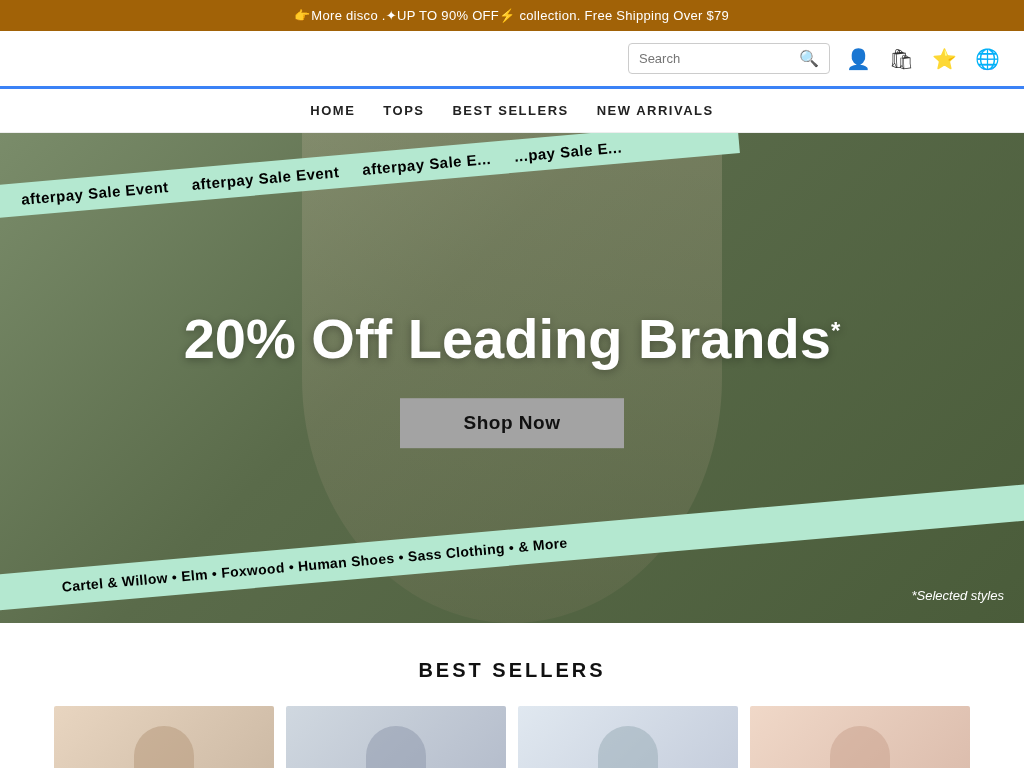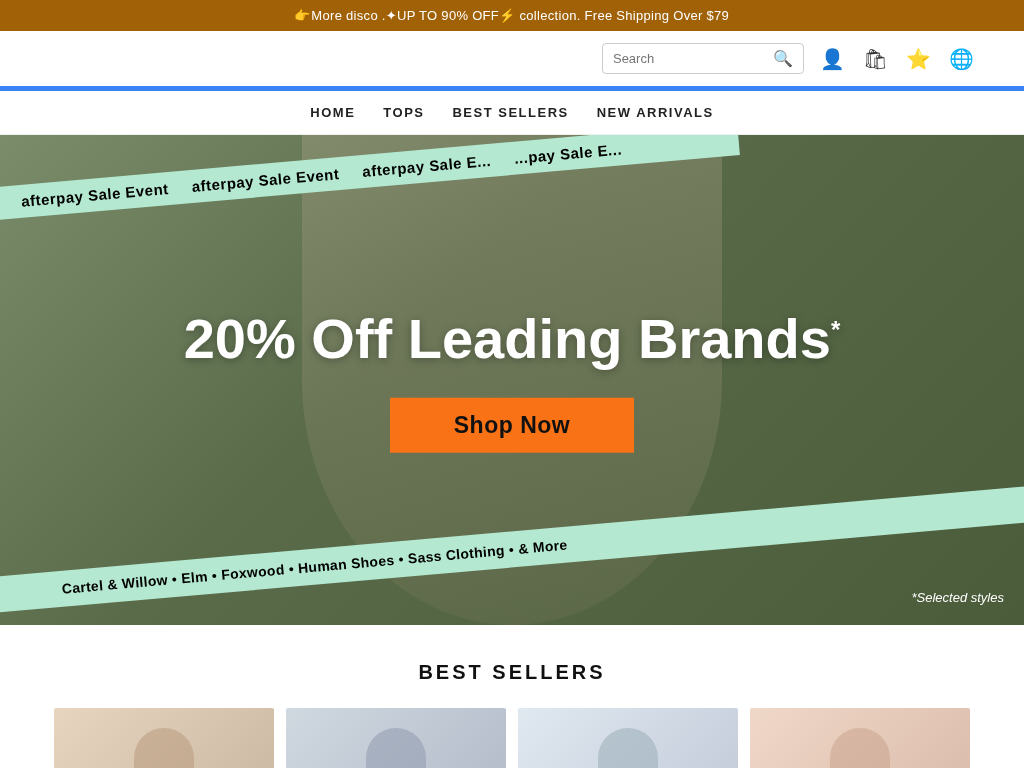--- a/index.html
+++ b/index.html
@@ -14,23 +14,23 @@
       font-size: 13px;
       letter-spacing: 0.3px;
     }
     .announcement-bar span { margin: 0 4px; }
 
     
     .header {
       display: flex;
       align-items: center;
       justify-content: flex-end;
-      padding: 12px 50px;
+      padding: 12px 24px;
       background: #fff;
-      border-bottom: 5px solid #3b82f6;
+      border-bottom: 3px solid #3b82f6;
     }
     .header-logo {
       font-size: 22px;
       font-weight: bold;
       letter-spacing: 1px;
       color: #111;
       flex: 1;
     }
     .header-search {
       display: flex;
@@ -140,23 +140,23 @@
       text-shadow: 0 2px 8px rgba(0,0,0,0.3);
       line-height: 1.1;
       margin-bottom: 28px;
     }
     .hero-headline sup {
       font-size: 24px;
       vertical-align: super;
     }
     .hero-cta {
       display: inline-block;
-      background: #f97316;
+      background: #a3a3a3;
       color: #111;
-      font-size: 23px;
+      font-size: 19px;
       font-weight: 600;
       padding: 14px 64px;
       border: none;
       border-radius: 0;
       cursor: pointer;
       letter-spacing: 0.5px;
     }
     
     .selected-styles {
       position: absolute;

